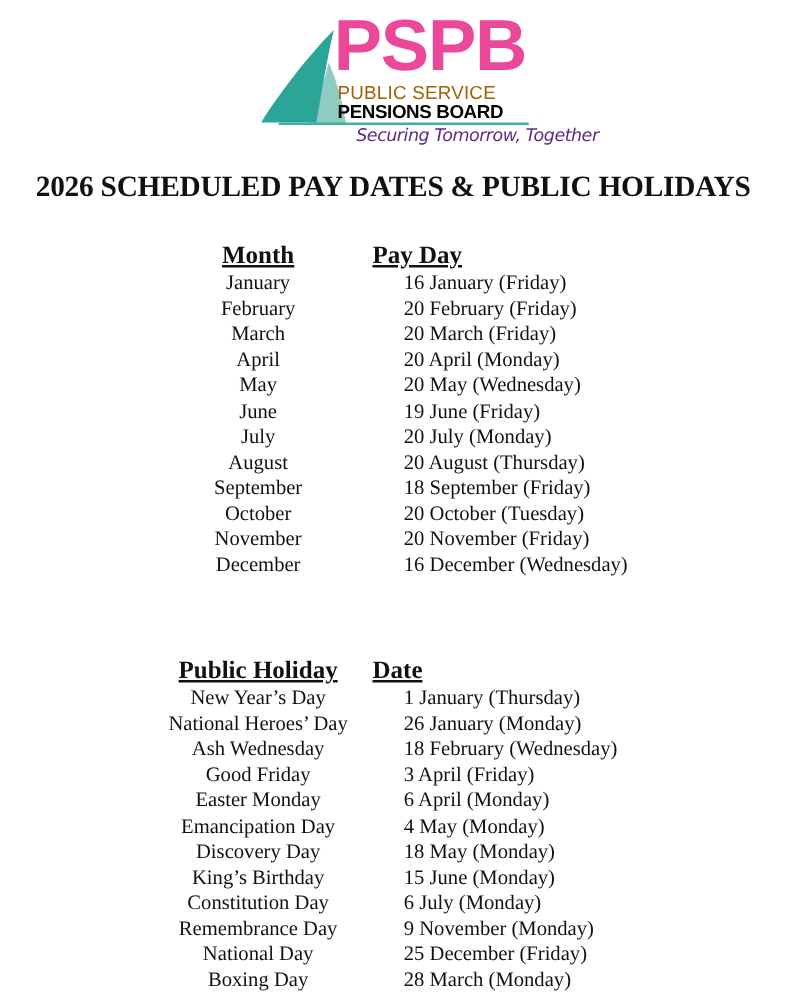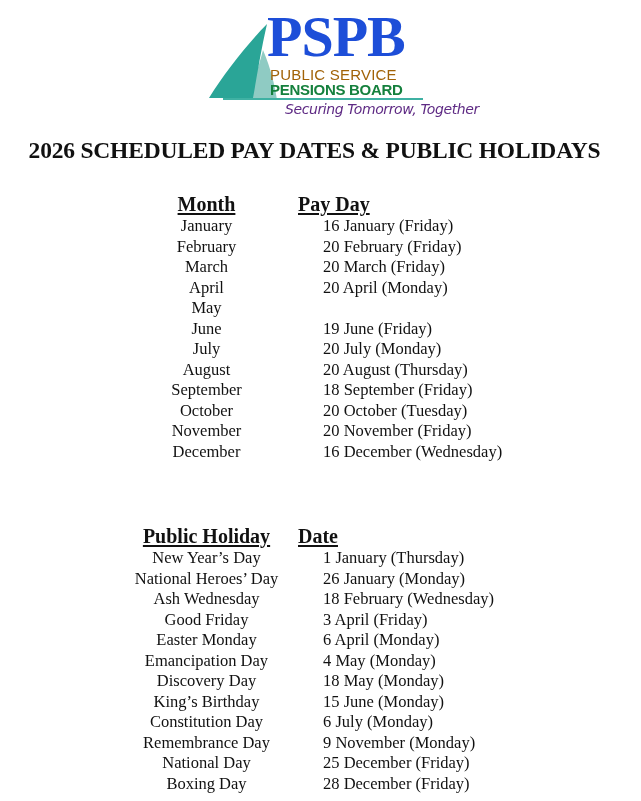--- a/index.html
+++ b/index.html
@@ -20,46 +20,46 @@
       left: 205px;
       top: 14px;
       width: 230px;
       height: 110px;
     }
     .logo svg { display: block; }
     .logo-pspb {
       position: absolute;
       left: 62px;
       top: -6px;
-      font-family: Liberation Serif, serif;
+      font-family: Liberation Sans, sans-serif;
       font-weight: bold;
       font-size: 58px;
       letter-spacing: -1px;
-      color: #1d4ed8;
+      color: #ec4899;
       line-height: 1;
     }
     .logo-line1 {
       position: absolute;
       left: 65px;
       top: 53px;
       font-family: "Liberation Sans", "DejaVu Sans", sans-serif;
       font-size: 15px;
       color: #a16207;
       letter-spacing: 0.2px;
       line-height: 1;
       white-space: nowrap;
     }
     .logo-line2 {
       position: absolute;
       left: 65px;
       top: 68px;
       font-family: "Liberation Sans", "DejaVu Sans", sans-serif;
       font-weight: bold;
       font-size: 15px;
-      color: #15803d;
+      color: #000000;
       letter-spacing: -0.3px;
       line-height: 1;
       white-space: nowrap;
     }
     .logo-rule {
       position: absolute;
       left: 18px;
       top: 84px;
       width: 200px;
       height: 2px;
@@ -156,20 +156,21 @@
   <div class="row">
       <div class="col1">March</div>
       <div class="col2">20 March (Friday)</div>
     </div>
   <div class="row">
       <div class="col1">April</div>
       <div class="col2">20 April (Monday)</div>
     </div>
   <div class="row">
       <div class="col1">May</div>
+      <div class="col2">20 May (Wednesday)</div>
     </div>
   <div class="row">
       <div class="col1">June</div>
       <div class="col2">19 June (Friday)</div>
     </div>
   <div class="row">
       <div class="col1">July</div>
       <div class="col2">20 July (Monday)</div>
     </div>
   <div class="row">
@@ -238,15 +239,15 @@
   <div class="row">
       <div class="col1">Remembrance Day</div>
       <div class="col2">9 November (Monday)</div>
     </div>
   <div class="row">
       <div class="col1">National Day</div>
       <div class="col2">25 December (Friday)</div>
     </div>
   <div class="row">
       <div class="col1">Boxing Day</div>
-      <div class="col2">28 December (Friday)</div>
+      <div class="col2">28 March (Monday)</div>
     </div>
 </div>
 
 </body></html>

